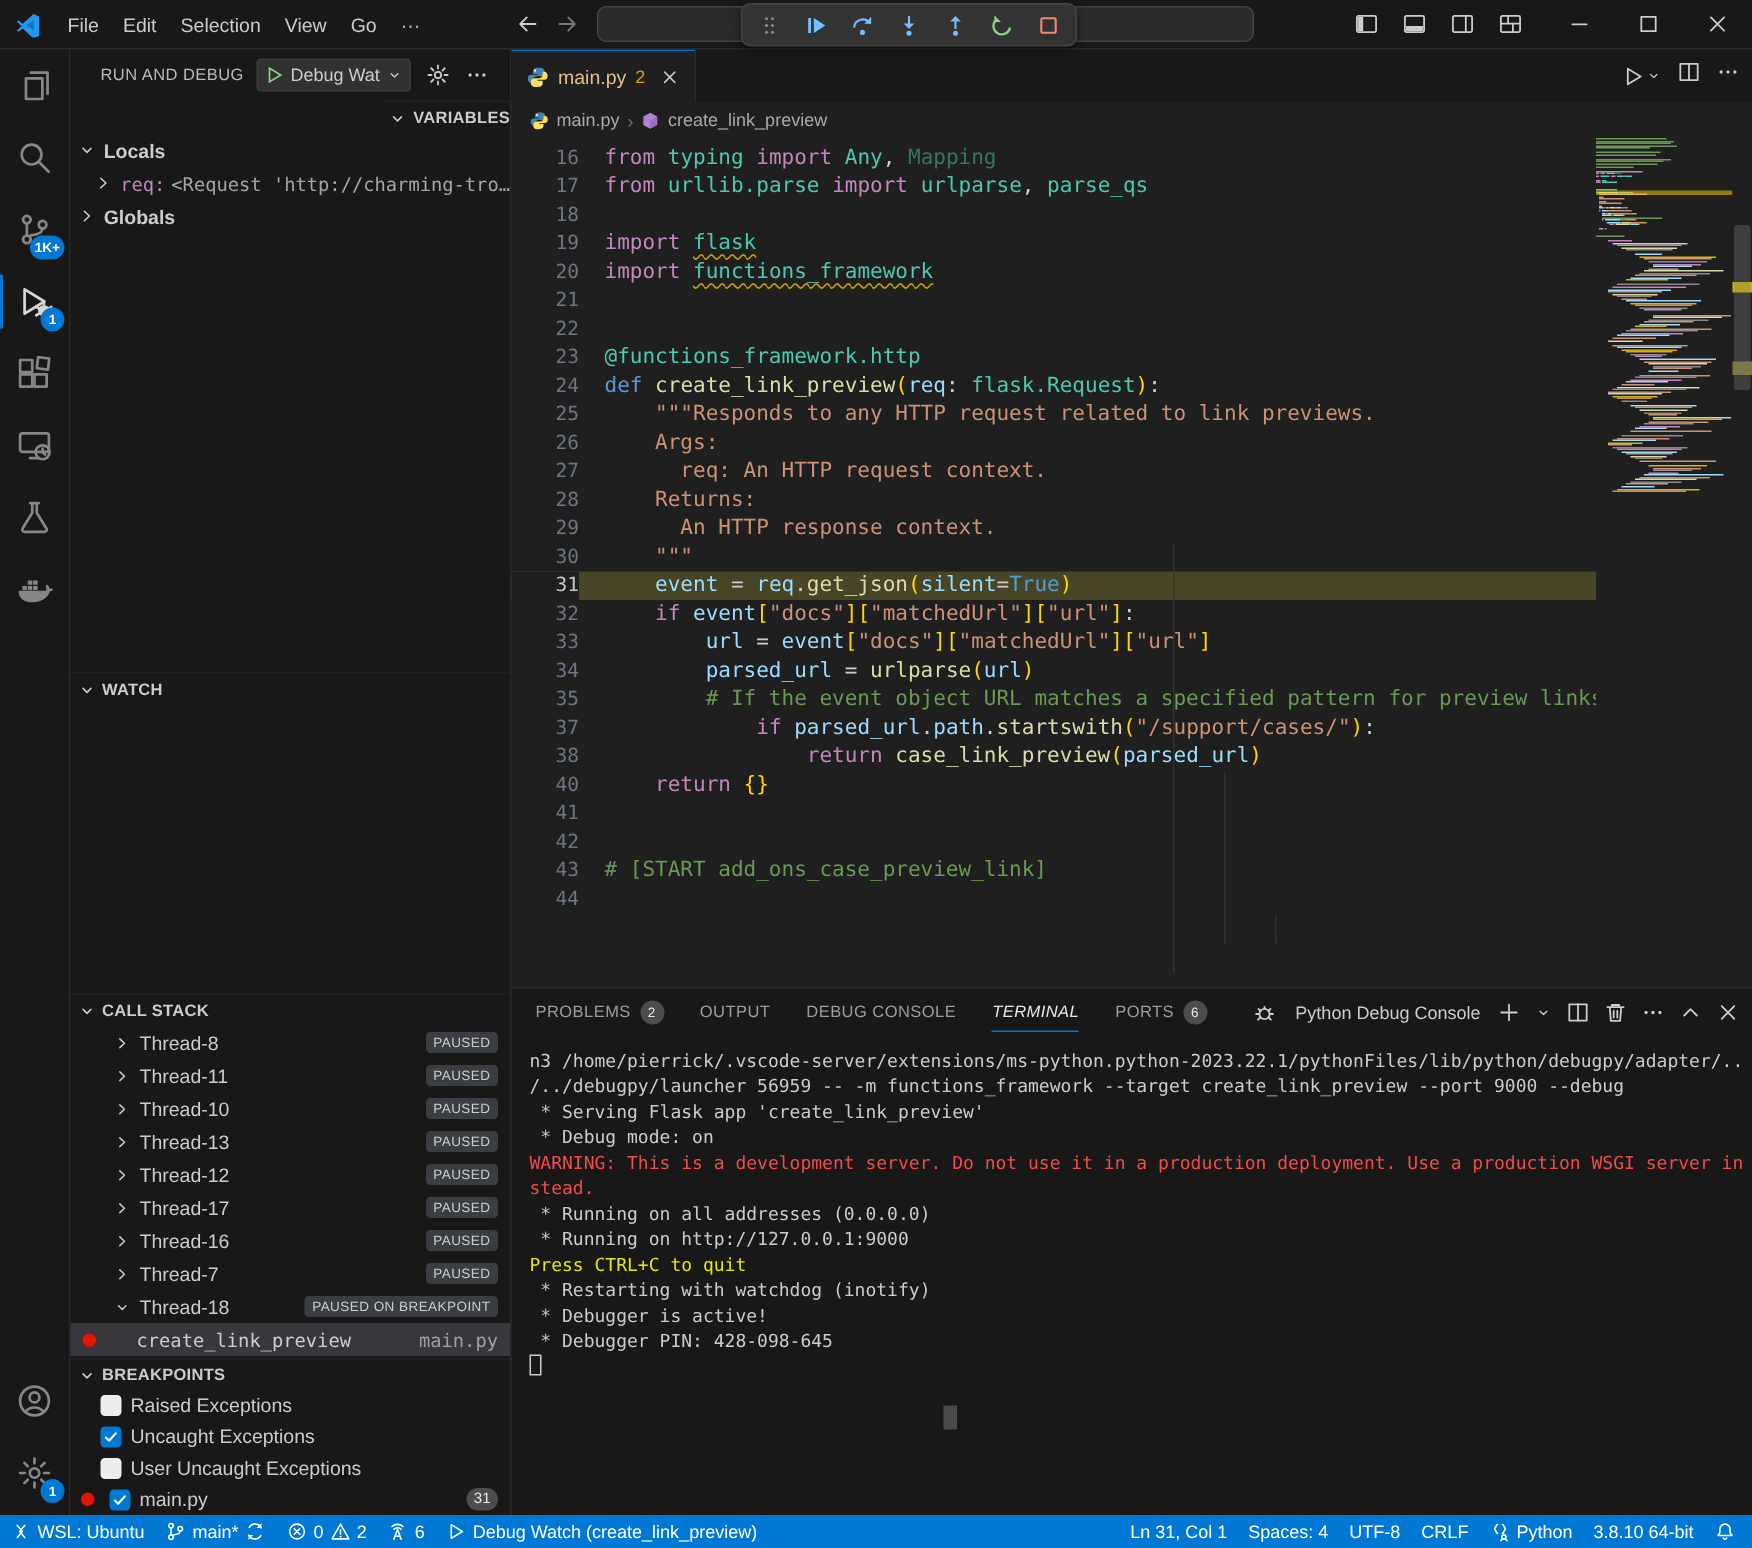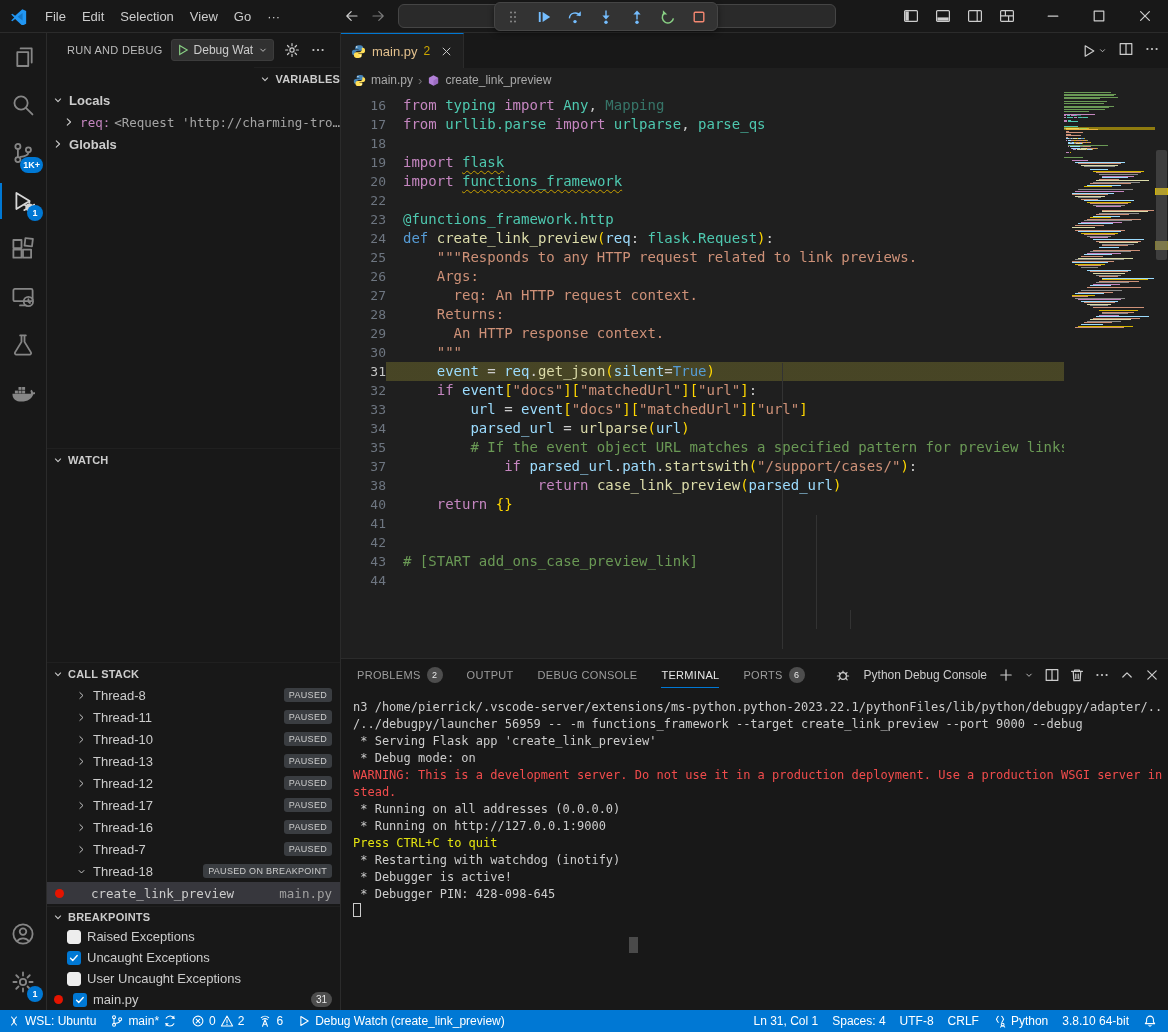--- a/index.html
+++ b/index.html
@@ -105,21 +105,21 @@
   #mm-band{position:absolute;left:0;right:0;height:3px;background:rgba(255,215,0,.5);}
   #ed-scroll{position:absolute;top:0;right:0;width:13px;height:100%;}
   #ed-thumb{position:absolute;left:1px;width:11px;background:rgba(121,121,121,.35);border-radius:2px;}
   .ovr-mark{position:absolute;left:0;width:13px;}
 
   
   #panel{flex:1;background:#181818;border-top:1px solid #2b2b2b;display:flex;flex-direction:column;min-height:0;}
   #panel-header{height:32px;display:flex;align-items:center;padding:0 8px 0 16px;flex:none;}
   .ptab{position:relative;display:flex;align-items:center;gap:6px;margin-right:24px;height:32px;
     font-size:11px;letter-spacing:.3px;color:#9d9d9d;}
-  .ptab.active{color:#e7e7e7;}
+  .ptab.active{color:#e7e7e7;font-style:italic;}
   .ptab.active::after{content:"";position:absolute;left:0;right:0;bottom:3px;height:1px;background:#0078d4;}
   .ptab .pbadge{background:#4d4d4d;color:#e8e8e8;font-size:9px;min-width:16px;height:16px;border-radius:9px;
     display:flex;align-items:center;justify-content:center;padding:0 4px;}
   #panel-actions{margin-left:auto;display:flex;align-items:center;gap:9px;color:#cccccc;}
   #console-label{font-size:12px;color:#cccccc;margin:0 2px 0 4px;white-space:nowrap;}
   #terminal{flex:1;padding:8px 0 0 12px;font-family:"DejaVu Sans Mono",monospace;
     font-size:12px;line-height:17px;position:relative;overflow:hidden;}
   .trow{white-space:pre;}
   .t-g{color:#22c51f;font-weight:bold;}
   .t-b{color:#3b8eea;font-weight:bold;}
@@ -722,20 +722,22 @@
     <span class="ln">16</span><span class="gut"></span><span class="lc"><span class="tk-kw">from</span><span class="tk-txt"> </span><span class="tk-cls">typing</span><span class="tk-txt"> </span><span class="tk-kw">import</span><span class="tk-txt"> </span><span class="tk-cls">Any</span><span class="tk-txt">, </span><span class="tk-clsdim">Mapping</span></span></div>
               <div class="crow">
     <span class="ln">17</span><span class="gut"></span><span class="lc"><span class="tk-kw">from</span><span class="tk-txt"> </span><span class="tk-cls">urllib.parse</span><span class="tk-txt"> </span><span class="tk-kw">import</span><span class="tk-txt"> </span><span class="tk-cls">urlparse</span><span class="tk-txt">, </span><span class="tk-cls">parse_qs</span></span></div>
               <div class="crow">
     <span class="ln">18</span><span class="gut"></span><span class="lc"></span></div>
               <div class="crow">
     <span class="ln">19</span><span class="gut"></span><span class="lc"><span class="tk-kw">import</span><span class="tk-txt"> </span><span class="tk-cls sq">flask</span></span></div>
               <div class="crow">
     <span class="ln">20</span><span class="gut"></span><span class="lc"><span class="tk-kw">import</span><span class="tk-txt"> </span><span class="tk-cls sq">functions_framework</span></span></div>
               <div class="crow">
+    <span class="ln">21</span><span class="gut"></span><span class="lc"></span></div>
+              <div class="crow">
     <span class="ln">22</span><span class="gut"></span><span class="lc"></span></div>
               <div class="crow">
     <span class="ln">23</span><span class="gut"></span><span class="lc"><span class="tk-cls">@functions_framework.http</span></span></div>
               <div class="crow">
     <span class="ln">24</span><span class="gut"></span><span class="lc"><span class="tk-def">def</span><span class="tk-txt"> </span><span class="tk-fn">create_link_preview</span><span class="tk-b1">(</span><span class="tk-var">req</span><span class="tk-txt">: </span><span class="tk-cls">flask.Request</span><span class="tk-b1">)</span><span class="tk-txt">:</span></span></div>
               <div class="crow">
     <span class="ln">25</span><span class="gut"></span><span class="lc"><span class="tk-txt">    </span><span class="tk-str">"""Responds to any HTTP request related to link previews.</span></span></div>
               <div class="crow">
     <span class="ln">26</span><span class="gut"></span><span class="lc"><span class="tk-txt">    </span><span class="tk-str">Args:</span></span></div>
               <div class="crow">

